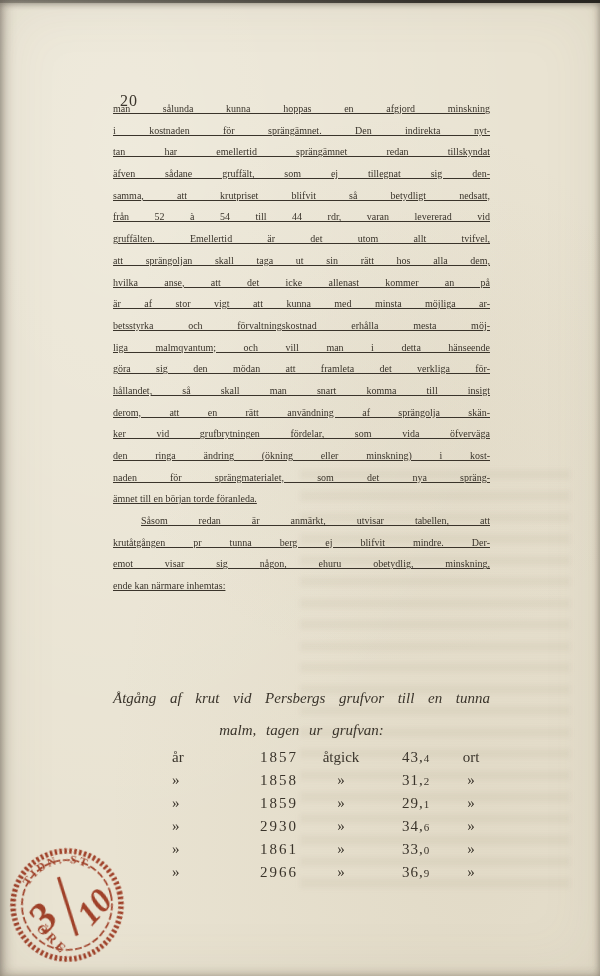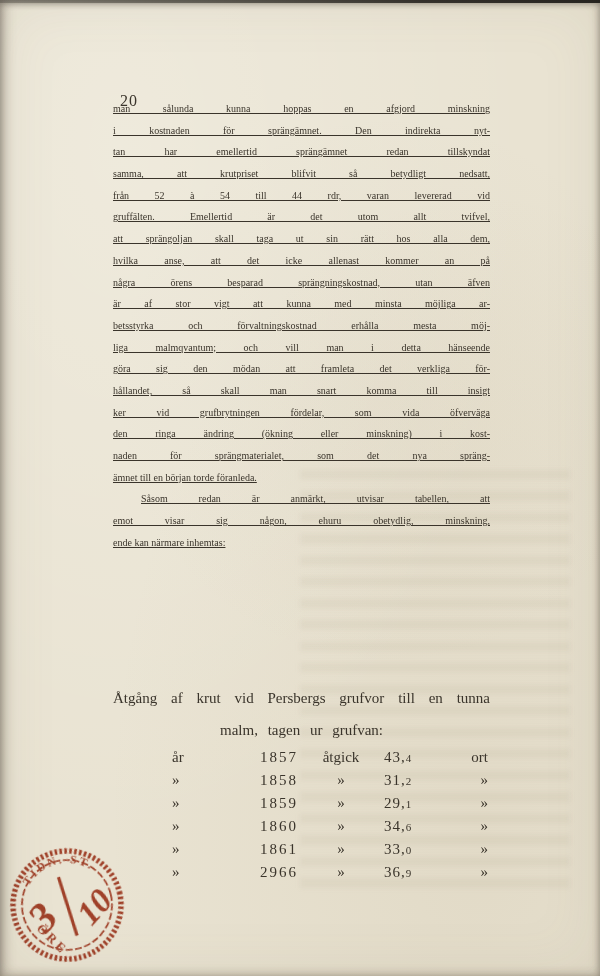--- a/index.html
+++ b/index.html
@@ -40,43 +40,43 @@
     font-size:10px;
     text-align: justify;
     text-align-last: justify;
     white-space: nowrap;
     text-decoration: underline;
   }
   .line.para-end { text-align-last:left; }
   .line.indent { text-indent:28px; }
   .caption {
     position:absolute; left:113px; top:682px; width:377px;
-    font-size:15px;
+    font-style: italic; font-size:15px;
   }
   .caption .cap-line1 {
     line-height:32px; text-align:justify; text-align-last:justify; white-space:nowrap;
     word-spacing:3px;
   }
   .caption .cap-line2 {
     line-height:32px; text-align:center; word-spacing:6px;
   }
   .krut-table {
     position:absolute; left:172px; top:746px;
     font-size:15px;
   }
   .t-row {
     display:grid;
     grid-template-columns: 34px 92px 86px 64px 40px;
     height:23px; line-height:23px;
   }
   .t-era  { text-align:left; }
   .t-year { text-align:right; padding-left:8px; letter-spacing:2px; }
   .t-verb { text-align:center; }
-  .t-val  { text-align:left; letter-spacing:1px; }
-  .t-unit { text-align:right; padding-left:6px; }
+  .t-val  { text-align:center; letter-spacing:1px; }
+  .t-unit { text-align:center; padding-left:6px; }
   .dec { font-size:11px; }
   .showthrough {
     position:absolute; left:300px; top:470px; width:270px; height:420px;
     background: repeating-linear-gradient(180deg,
       rgba(140,123,92,0.07) 0px, rgba(140,123,92,0.07) 9px,
       transparent 9px, transparent 21.5px);
     filter: blur(2.5px);
     pointer-events:none;
   }
   .stamp-wrap {
@@ -96,36 +96,38 @@
 <div class="page">
 
   <div class="page-number">20</div>
 
   <div class="showthrough"></div>
 
   <div class="body-text" id="body-text">
       <div class="line">man sålunda kunna hoppas en afgjord minskning</div>
       <div class="line">i kostnaden för sprängämnet.  Den indirekta nyt-</div>
       <div class="line">tan har emellertid sprängämnet redan tillskyndat</div>
+      <div class="line">äfven sådane gruffält, som ej tillegnat sig den-</div>
       <div class="line">samma, att krutpriset blifvit så betydligt nedsatt,</div>
       <div class="line">från 52 à 54 till 44 rdr, varan levererad vid</div>
       <div class="line">gruffälten.  Emellertid är det utom allt tvifvel,</div>
       <div class="line">att sprängoljan skall taga ut sin rätt hos alla dem,</div>
       <div class="line">hvilka anse, att det icke allenast kommer an på</div>
-      <div class="line">några örens besparad sprängningskostnad, utan äfven</div>
       <div class="line">är af stor vigt att kunna med minsta möjliga ar-</div>
       <div class="line">betsstyrka och förvaltningskostnad erhålla mesta möj-</div>
       <div class="line">liga malmqvantum; och vill man i detta hänseende</div>
       <div class="line">göra sig den mödan att framleta det verkliga för-</div>
       <div class="line">hållandet, så skall man snart komma till insigt</div>
+      <div class="line">derom, att en rätt användning af sprängolja skän-</div>
       <div class="line">ker vid grufbrytningen fördelar, som vida öfverväga</div>
       <div class="line">den ringa ändring (ökning eller minskning) i kost-</div>
       <div class="line">naden för sprängmaterialet, som det nya spräng-</div>
       <div class="line para-end">ämnet till en början torde föranleda.</div>
       <div class="line indent">Såsom redan är anmärkt, utvisar tabellen, att</div>
+      <div class="line">krutåtgången pr tunna berg ej blifvit mindre.  Der-</div>
       <div class="line">emot visar sig någon, ehuru obetydlig, minskning,</div>
       <div class="line para-end">ende kan närmare inhemtas:</div>
     </div>
 
   <div class="caption">
     <div class="cap-line1">Åtgång af krut vid Persbergs grufvor till en tunna</div>
     <div class="cap-line2">malm, tagen ur grufvan:</div>
   </div>
 
   <div class="krut-table" id="krut-table">
@@ -145,21 +147,21 @@
       </div>
       <div class="t-row">
         <span class="t-era">»</span>
         <span class="t-year">1859</span>
         <span class="t-verb">»</span>
         <span class="t-val">29,<span class="dec">1</span></span>
         <span class="t-unit">»</span>
       </div>
       <div class="t-row">
         <span class="t-era">»</span>
-        <span class="t-year">1860</span>
+        <span class="t-year">2930</span>
         <span class="t-verb">»</span>
         <span class="t-val">34,<span class="dec">6</span></span>
         <span class="t-unit">»</span>
       </div>
       <div class="t-row">
         <span class="t-era">»</span>
         <span class="t-year">1861</span>
         <span class="t-verb">»</span>
         <span class="t-val">33,<span class="dec">0</span></span>
         <span class="t-unit">»</span>

